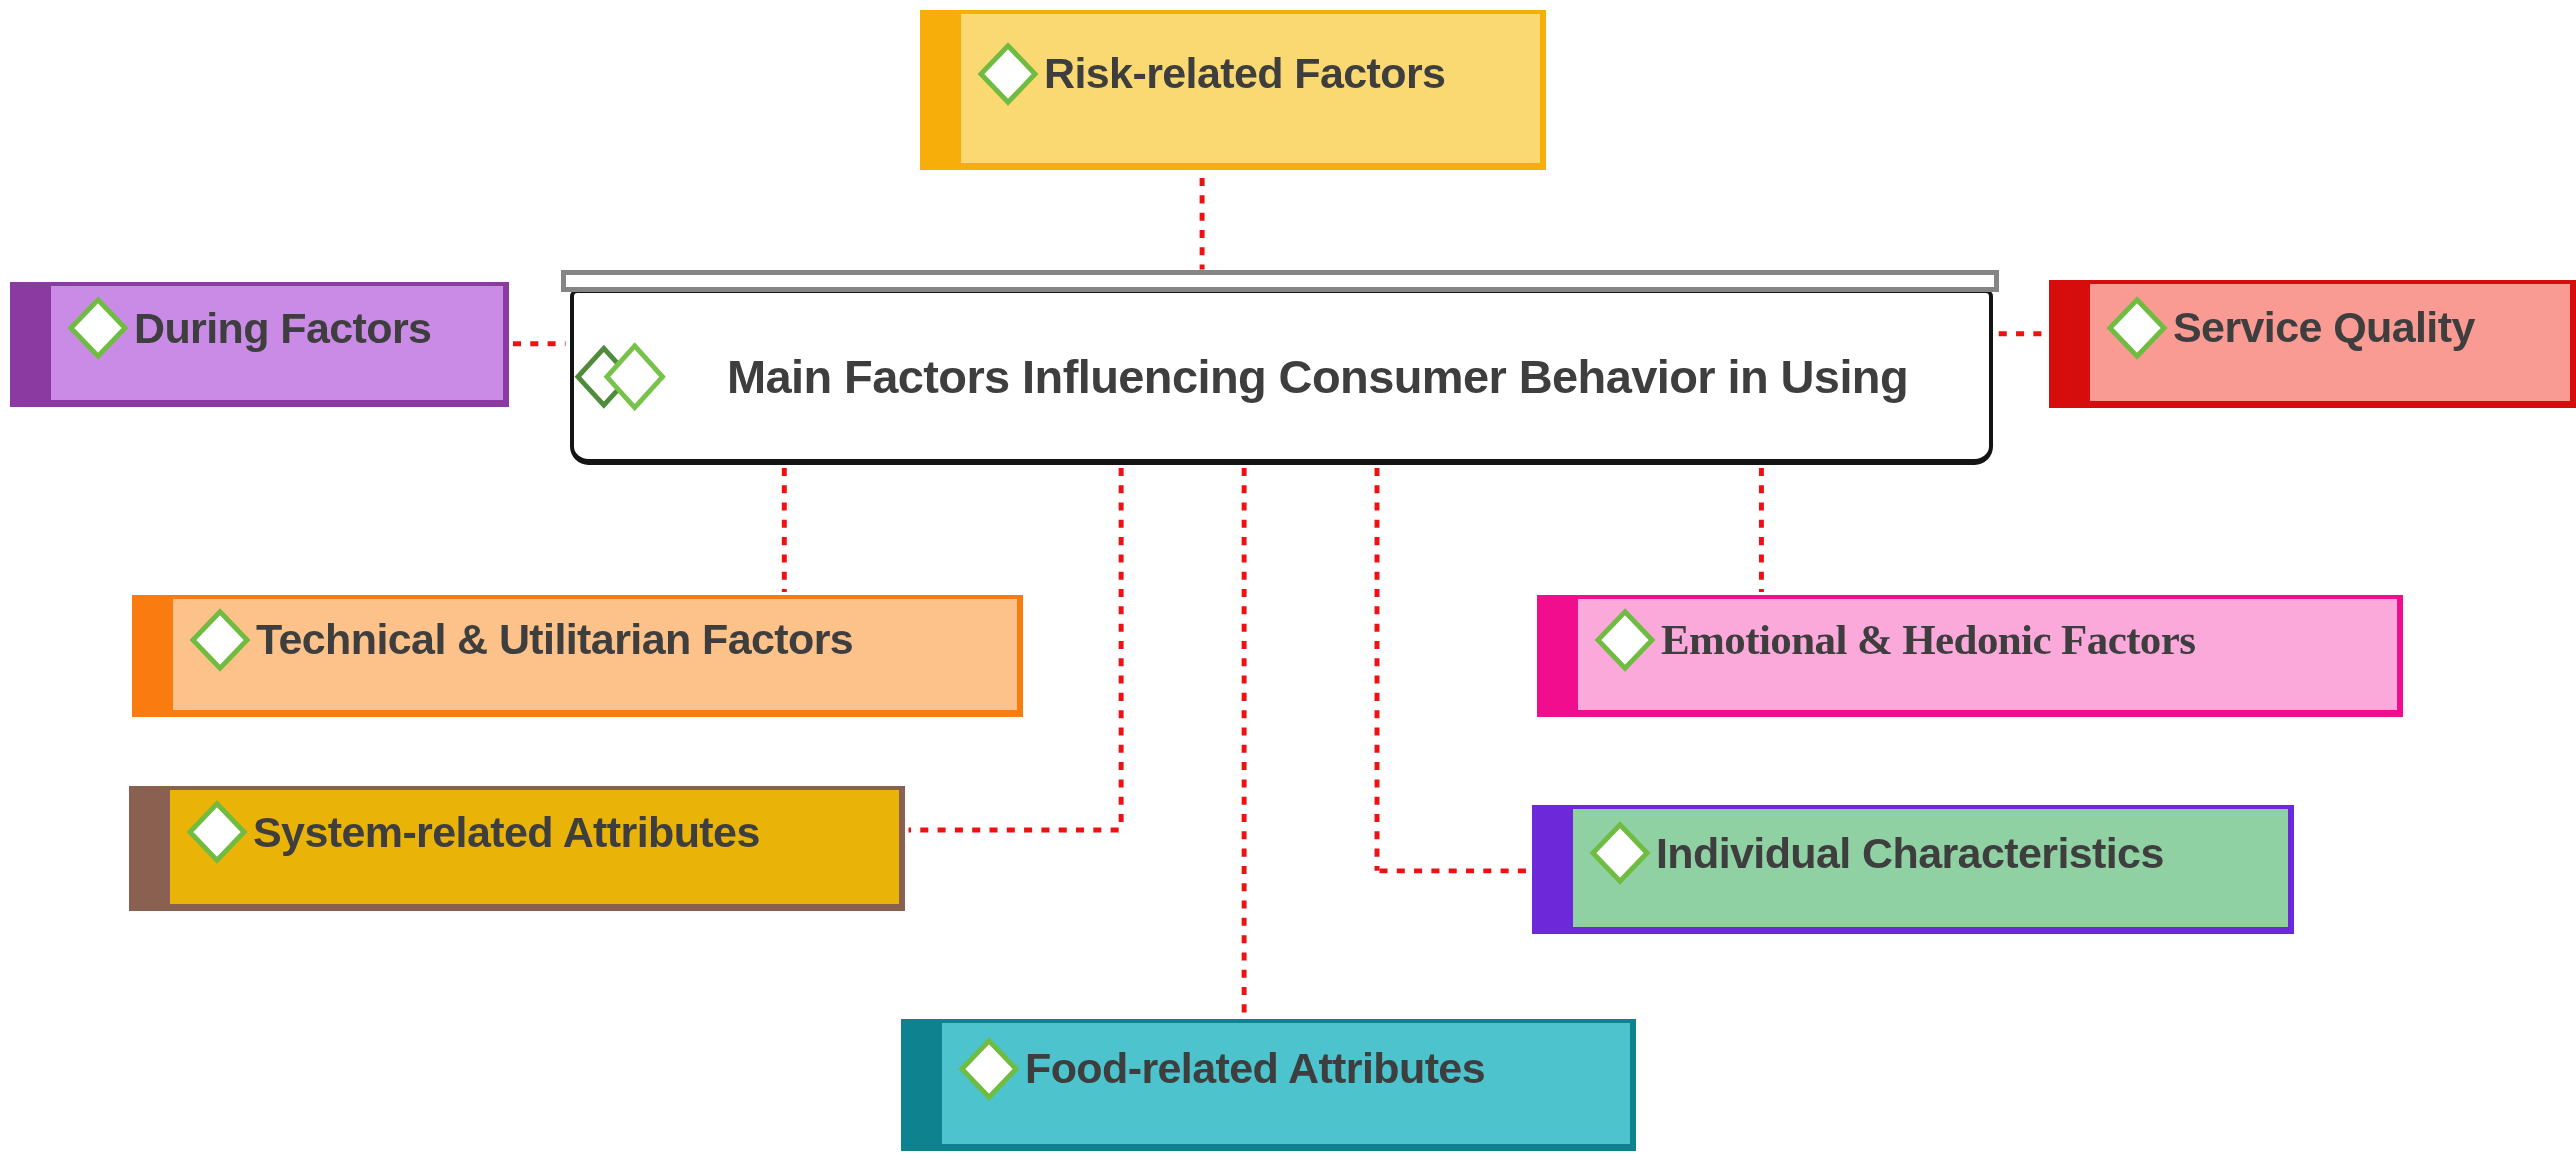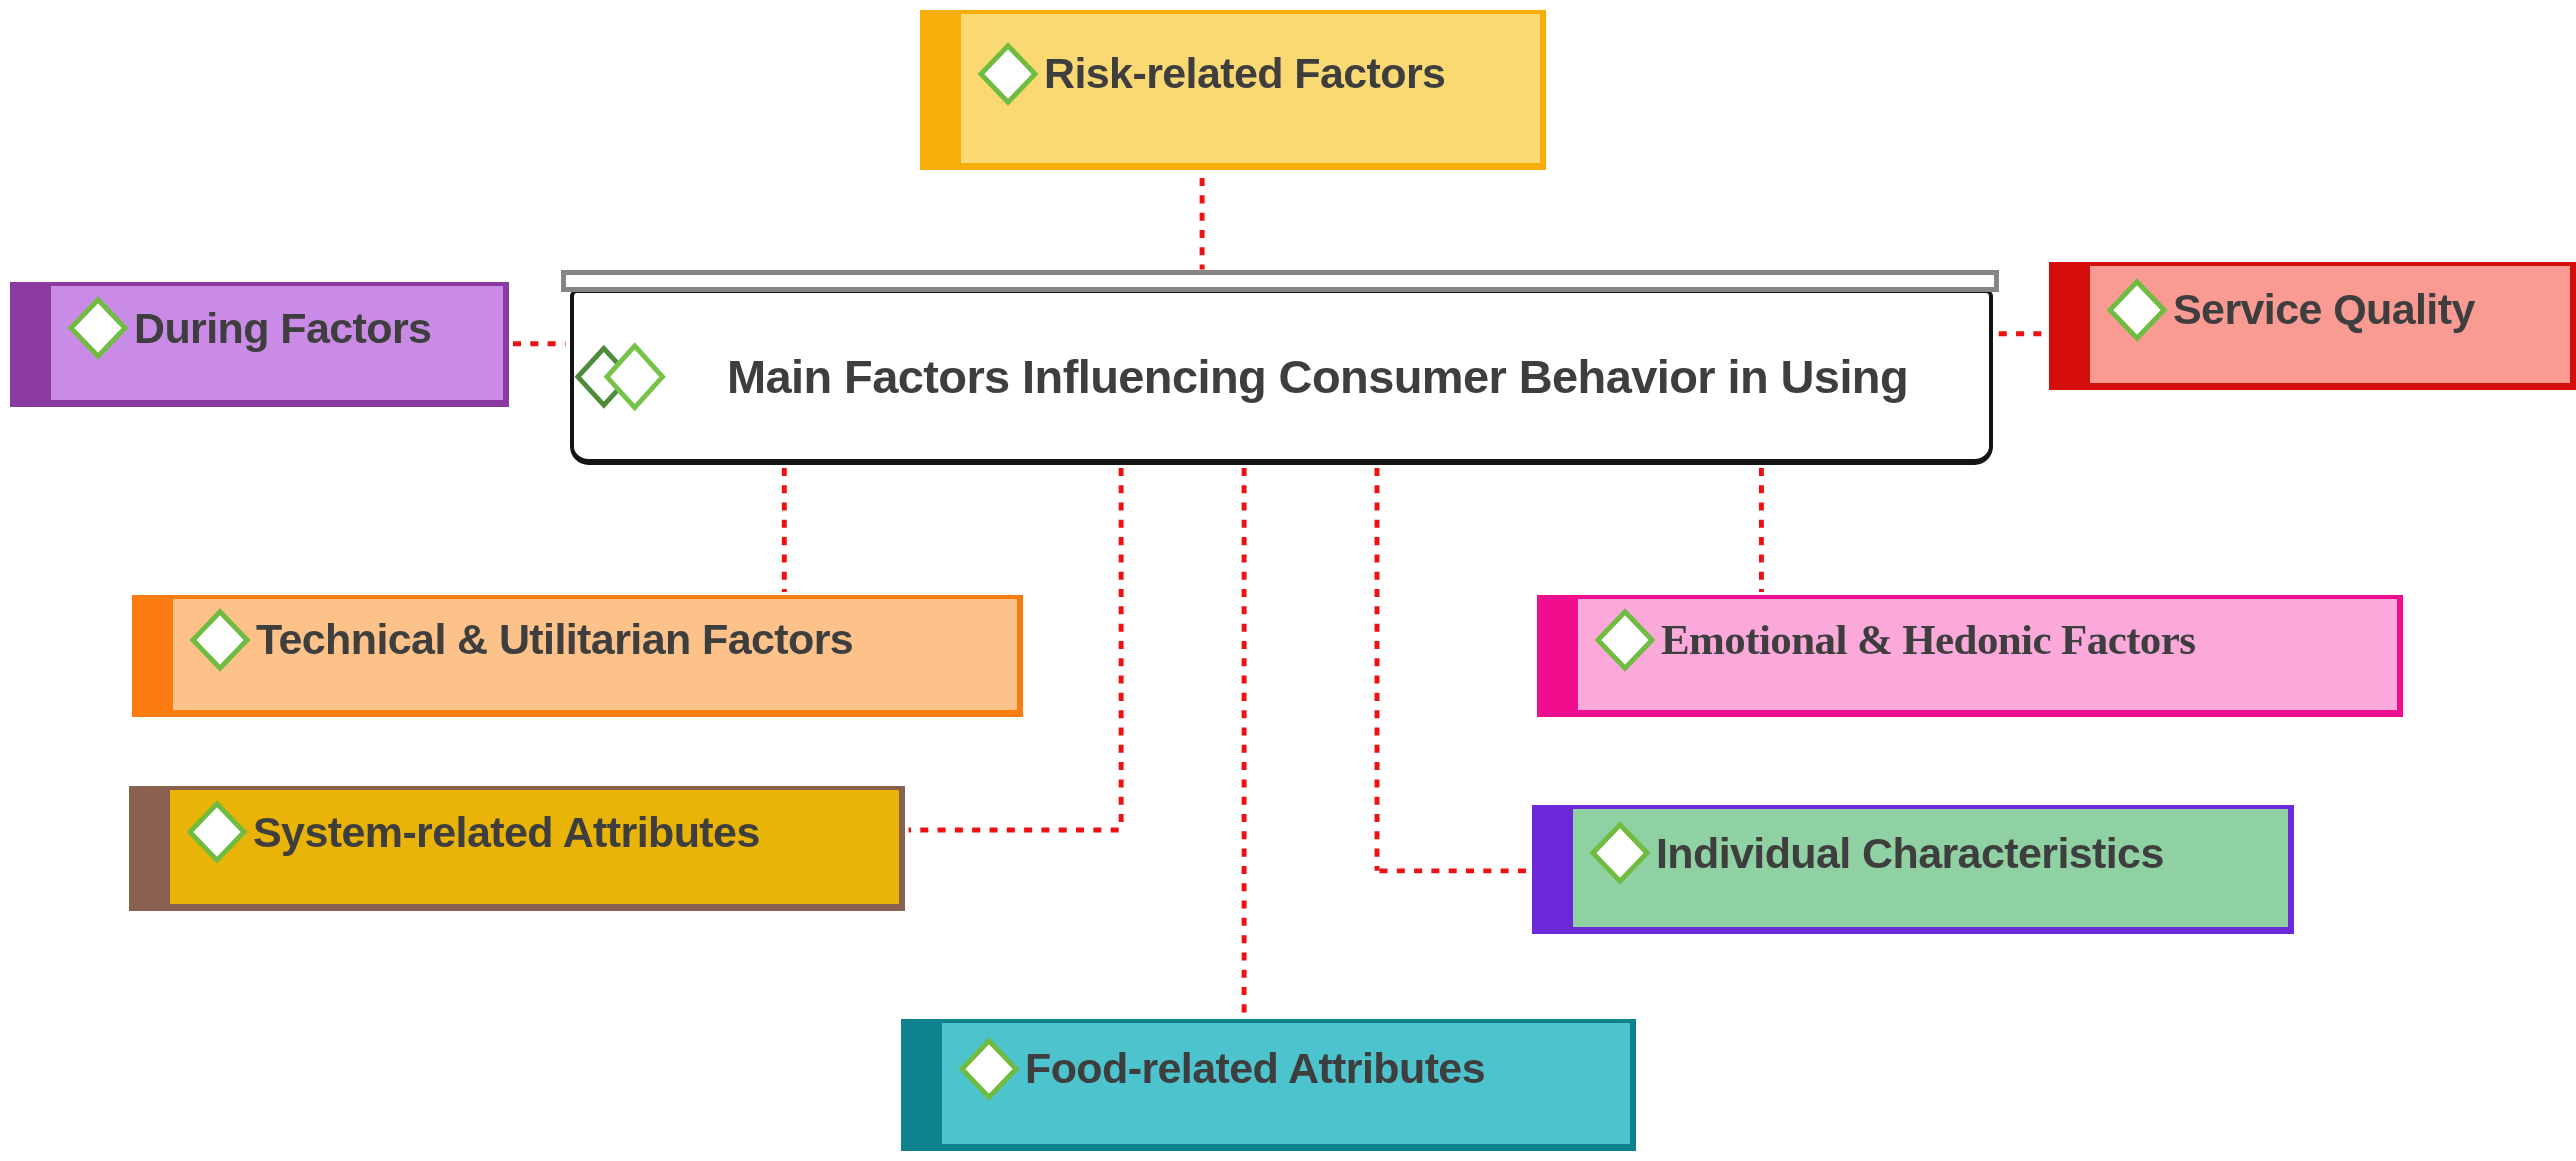--- a/index.html
+++ b/index.html
@@ -29,21 +29,21 @@
     white-space:nowrap;
   }
   .node .label{
     font-size:43px;font-weight:bold;color:#3E3E3E;letter-spacing:-0.6px;
   }
   .diamond{flex:0 0 auto;display:block;}
 
   
   .g-risk      {left:920px;top:10px;  width:626px;height:160px;}
   .g-social    {left:10px;  top:282px; width:499px; height:125px;}
-  .g-service   {left:2049px;top:262px; width:527px; height:128px;}
+  .g-service   {left:2049px;top:280px; width:527px; height:128px;}
   .g-technical {left:132px; top:595px; width:891px;height:122px;}
   .g-emotional {left:1537px;top:595px; width:866px;height:122px;font-family:Liberation Serif, serif;}
   .g-system    {left:129px; top:786px;width:776px;height:125px;}
   .g-individual{left:1532px;top:805px;width:762px;height:129px;}
   .g-food      {left:901px;top:1019px;width:735px;height:132px;}
 
   
   #main-bar{
     position:absolute;left:561px;top:270px;width:1438px;height:22px;
     box-sizing:border-box;border:5px solid #858585;background:#ffffff;z-index:4;

